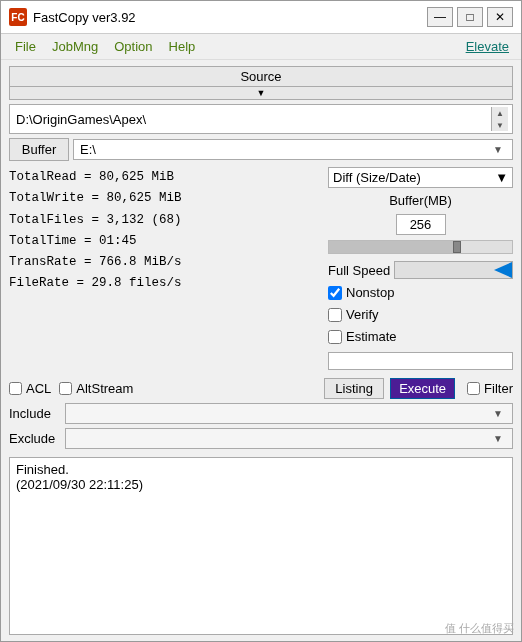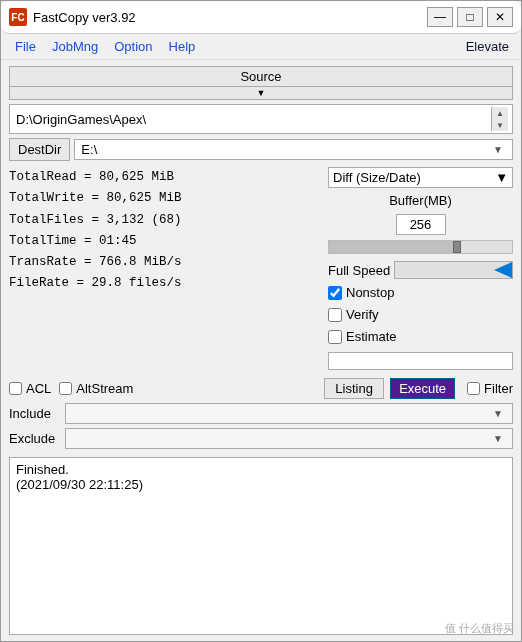--- a/index.html
+++ b/index.html
@@ -19,21 +19,20 @@
       display: flex;
       flex-direction: column;
     }
     .title-bar {
       background: #ffffff;
       display: flex;
       align-items: center;
       padding: 6px 8px;
       border-bottom: 1px solid #ccc;
       user-select: none;
-      border-radius: 8px;
     }
     .title-bar-icon {
       width: 18px;
       height: 18px;
       background: #cc3300;
       border-radius: 2px;
       display: flex;
       align-items: center;
       justify-content: center;
       color: white;
@@ -68,28 +67,29 @@
       display: flex;
       align-items: center;
       padding: 2px 6px;
       background: #f0f0f0;
       border-bottom: 1px solid #ddd;
     }
     .menu-item {
       padding: 3px 8px;
       cursor: pointer;
       font-size: 13px;
-      color: #1d4ed8;
+      color: #4d7c0f;
     }
     .elevate-btn {
       margin-left: auto;
       padding: 2px 6px;
       cursor: pointer;
       font-size: 13px;
-      color: #0f172a;
+      color: #0f766e;
+      text-decoration: underline;
     }
     .main-content {
       flex: 1;
       padding: 6px 8px;
       display: flex;
       flex-direction: column;
       gap: 4px;
       overflow: hidden;
     }
     .source-row {
@@ -357,21 +357,21 @@
       <div class="path-input">
         <input class="path-input-inner" type="text" value="D:\OriginGames\Apex\" style="">
         <div class="scrollbar-btns">
           <button class="scroll-btn">▲</button>
           <button class="scroll-btn">▼</button>
         </div>
       </div>
     </div>
 
     <div class="destdir-row">
-      <button class="btn destdir-btn">DestDir</button>
+      <button class="btn destdir-btn">Buffer</button>
       <div class="select-input">
         <input class="path-input-inner" type="text" value="E:\" style="">
         <div class="select-arrow">▼</div>
       </div>
     </div>
 
     <div class="middle-section">
 
       <div class="stats-area">
         <div>TotalRead  = 80,625 MiB</div>

